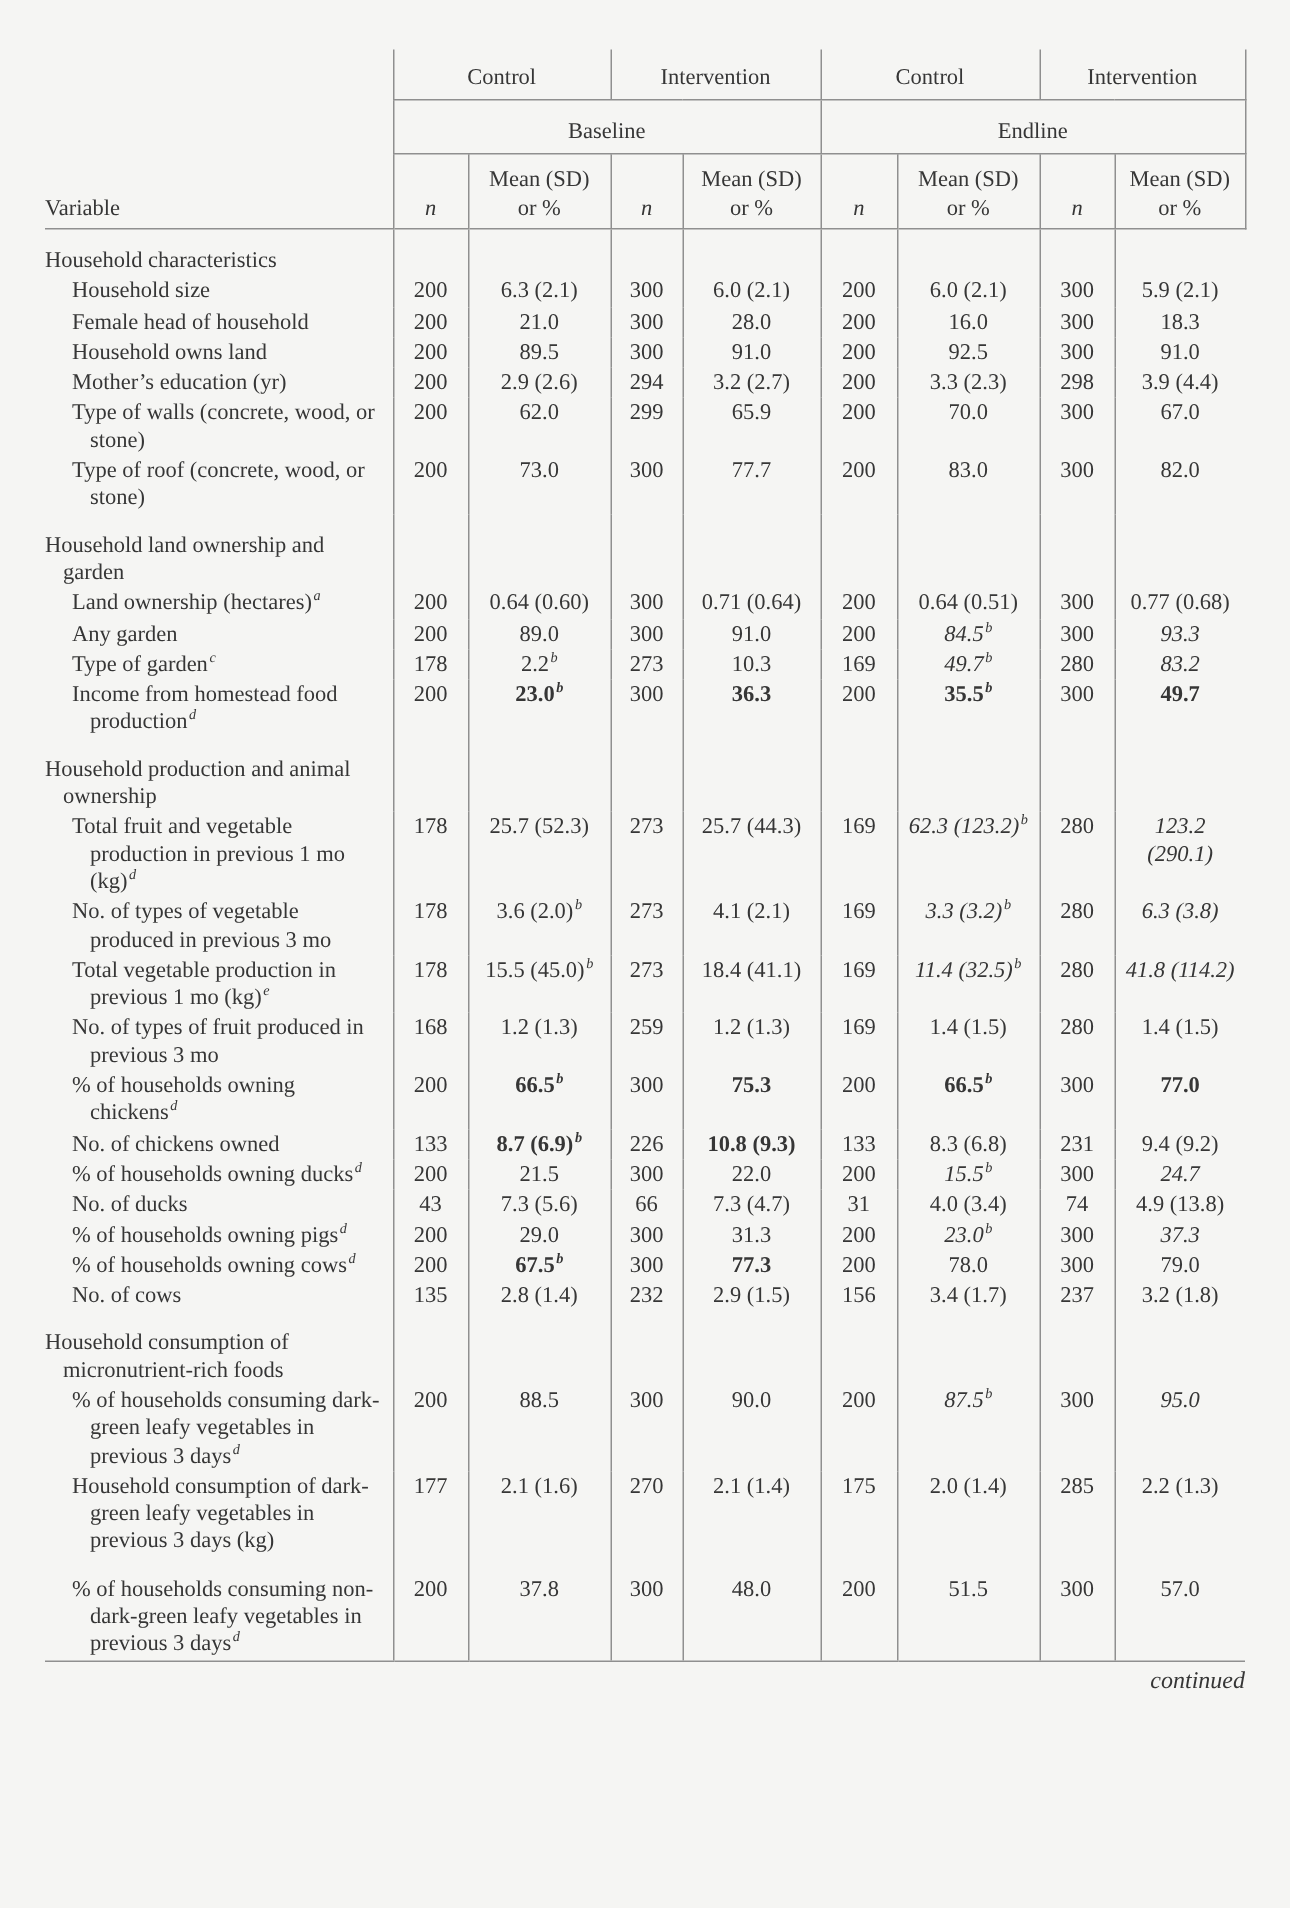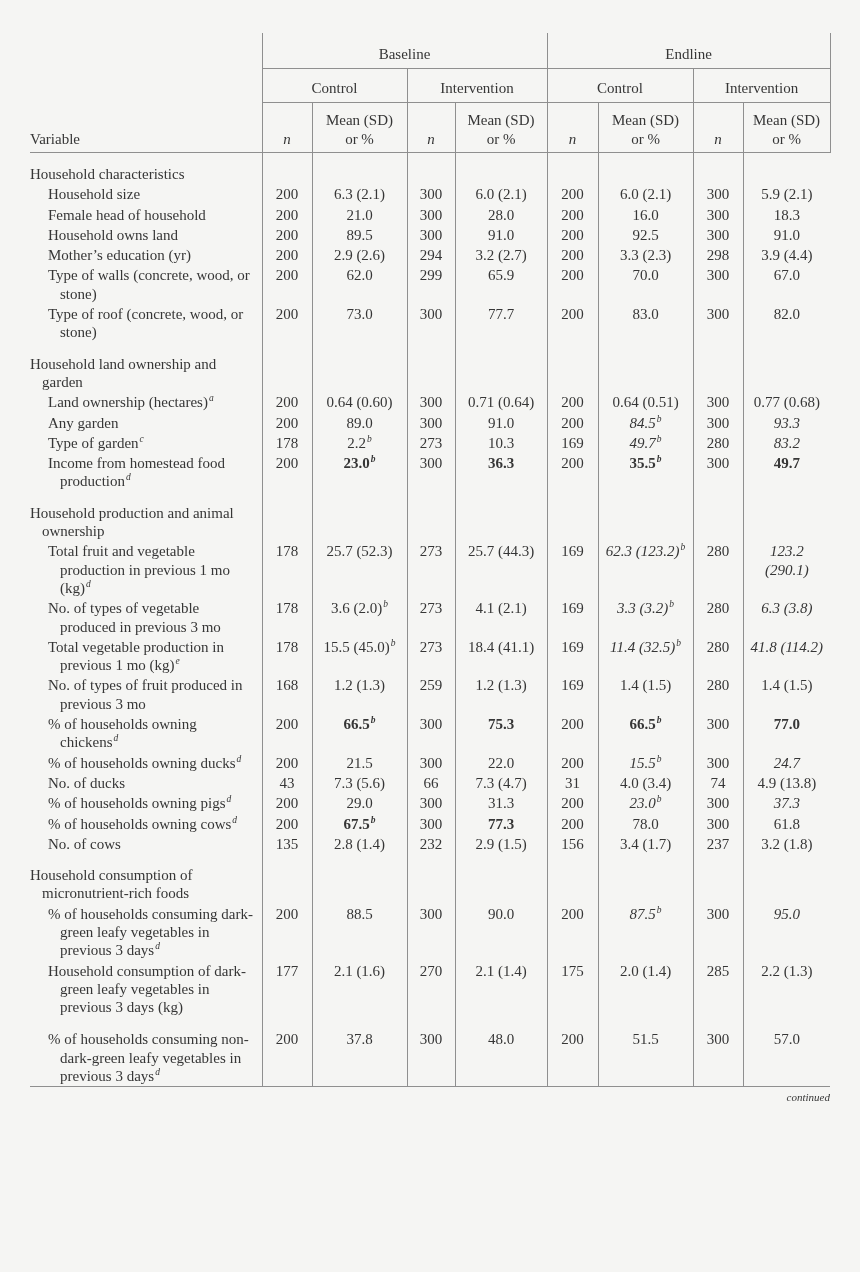--- a/index.html
+++ b/index.html
@@ -68,21 +68,21 @@
     font-size:9.5px;
     font-style:italic;
     line-height:0;
     margin-left:1px;
   }
   .continued{
     width:800px;
     margin:4px 30px 0 30px;
     text-align:right;
     font-style:italic;
-    font-size:11px;
+    font-size:16px;
   }
 </style>
 </head>
 <body>
 
 <div class="sheet">
   <div class="table-wrap">
     <table>
       <colgroup>
         <col class="c-var">
@@ -91,29 +91,29 @@
           <col class="c-n2">
           <col class="c-m2">
         <col class="c-n3">
           <col class="c-m3">
           <col class="c-n4">
           <col class="c-m4">
       </colgroup>
       <thead>
         <tr>
           <th class="var-h"></th>
-          <th class="phase bl bb" colspan="4">Baseline</th>
-          <th class="phase bl bb br" colspan="4">Endline</th>
-        </tr>
-        <tr>
-          <th class="var-h"></th>
           <th class="grp bl bb" colspan="2">Control</th>
           <th class="grp bl bb" colspan="2">Intervention</th>
           <th class="grp bl bb" colspan="2">Control</th>
           <th class="grp bl bb br" colspan="2">Intervention</th>
+        </tr>
+        <tr>
+          <th class="var-h"></th>
+          <th class="phase bl bb" colspan="4">Baseline</th>
+          <th class="phase bl bb br" colspan="4">Endline</th>
         </tr>
         <tr>
           <th class="sub var-h bb">Variable</th>
           <th class="sub n-hdr bl bb">n</th>
           <th class="sub mean-hdr bl bb">
               <span>Mean (SD)</span>
               <span>or %</span>
             </th>
           <th class="sub n-hdr bl bb">n</th>
           <th class="sub mean-hdr bl bb">
@@ -363,20 +363,33 @@
             <td class="num b">66.5<sup>b</sup></td>
             <td class="num">300</td>
             <td class="num b">75.3</td>
             <td class="num">200</td>
             <td class="num b">66.5<sup>b</sup></td>
             <td class="num">300</td>
             <td class="num b">77.0</td>
           </tr>
           <tr class="">
             <td class="var">
+              <span class="item-lbl">No. of chickens owned</span>
+            </td>
+            <td class="num">133</td>
+            <td class="num b">8.7 (6.9)<sup>b</sup></td>
+            <td class="num">226</td>
+            <td class="num b">10.8 (9.3)</td>
+            <td class="num">133</td>
+            <td class="num">8.3 (6.8)</td>
+            <td class="num">231</td>
+            <td class="num">9.4 (9.2)</td>
+          </tr>
+          <tr class="">
+            <td class="var">
               <span class="item-lbl">% of households owning ducks<sup>d</sup></span>
             </td>
             <td class="num">200</td>
             <td class="num">21.5</td>
             <td class="num">300</td>
             <td class="num">22.0</td>
             <td class="num">200</td>
             <td class="num i">15.5<sup>b</sup></td>
             <td class="num">300</td>
             <td class="num i">24.7</td>
@@ -411,21 +424,21 @@
             <td class="var">
               <span class="item-lbl">% of households owning cows<sup>d</sup></span>
             </td>
             <td class="num">200</td>
             <td class="num b">67.5<sup>b</sup></td>
             <td class="num">300</td>
             <td class="num b">77.3</td>
             <td class="num">200</td>
             <td class="num">78.0</td>
             <td class="num">300</td>
-            <td class="num">61.8</td>
+            <td class="num">79.0</td>
           </tr>
           <tr class="">
             <td class="var">
               <span class="item-lbl">No. of cows</span>
             </td>
             <td class="num">135</td>
             <td class="num">2.8 (1.4)</td>
             <td class="num">232</td>
             <td class="num">2.9 (1.5)</td>
             <td class="num">156</td>

